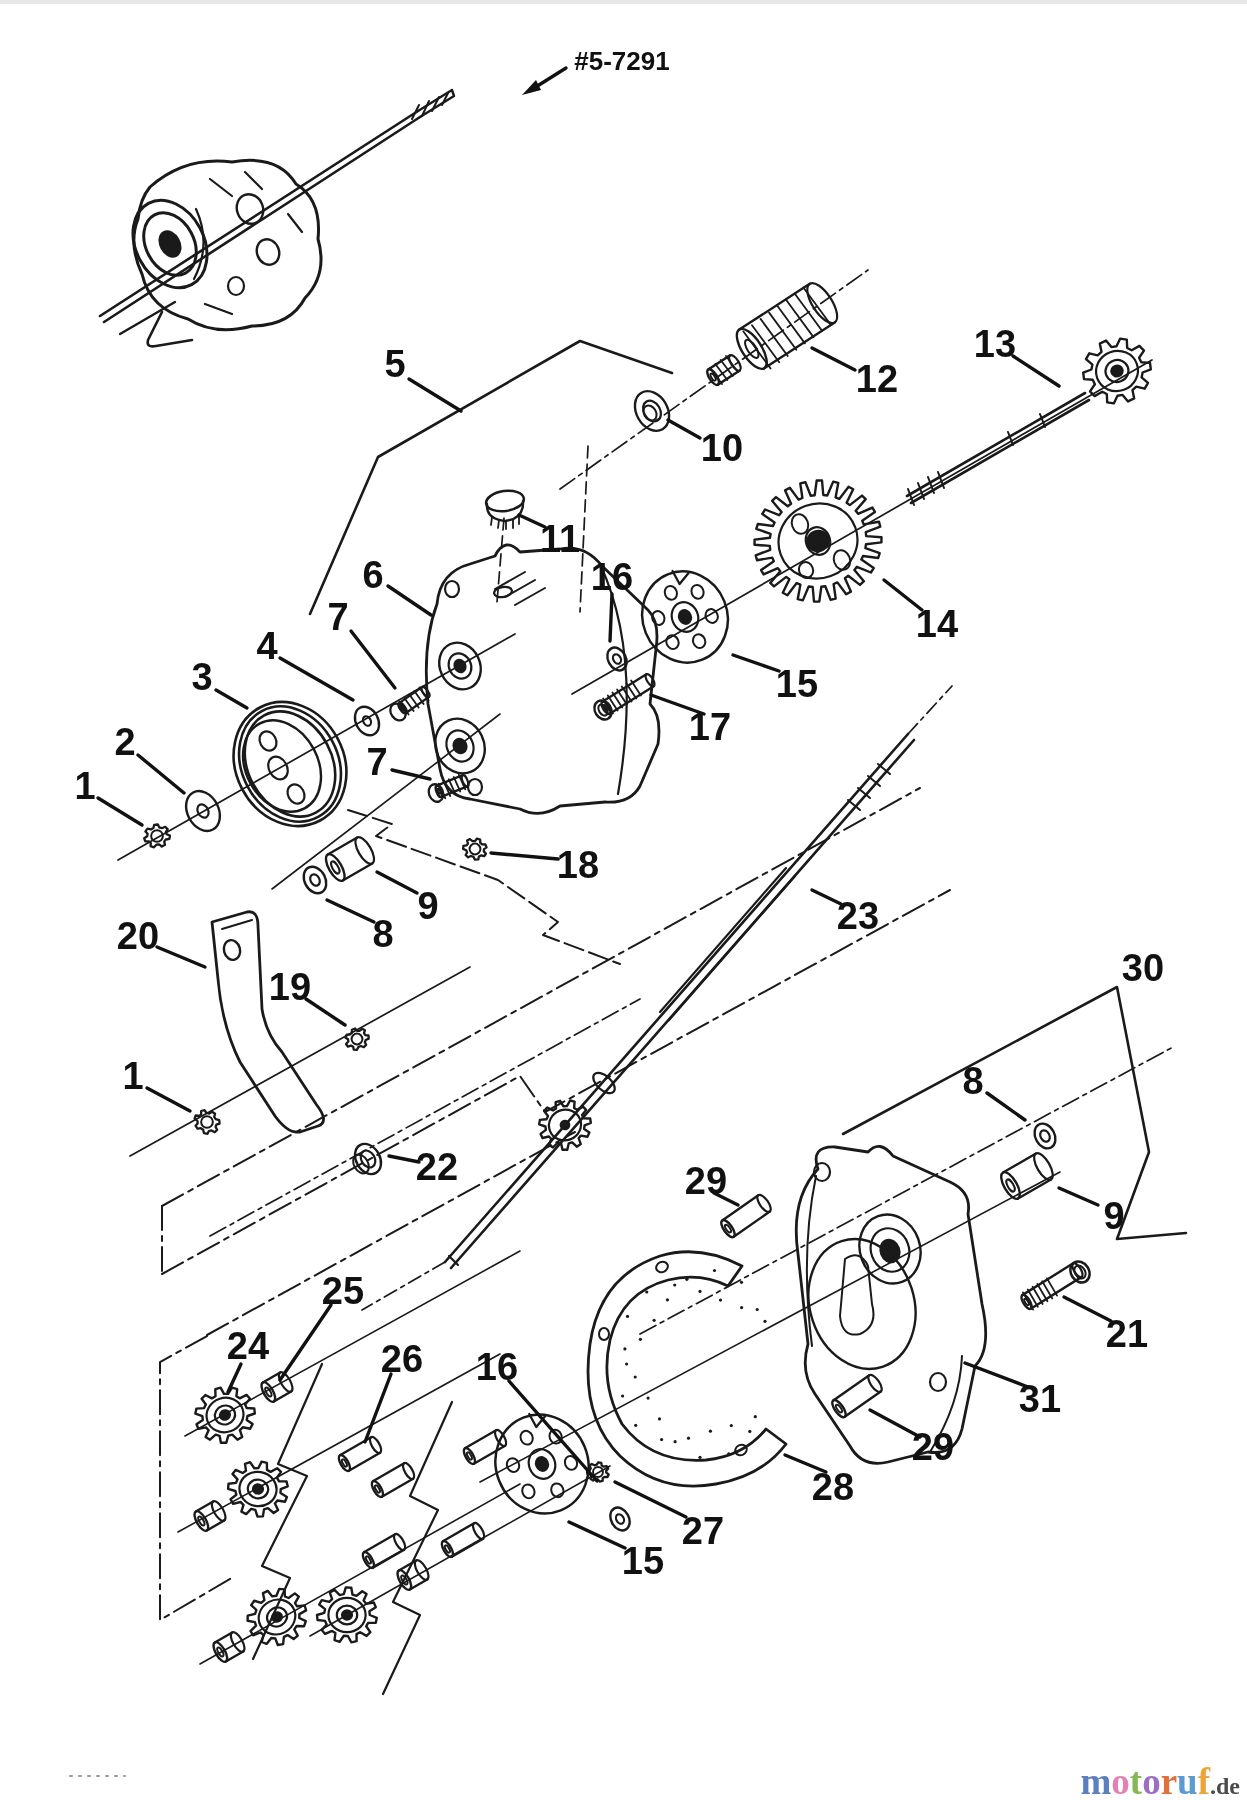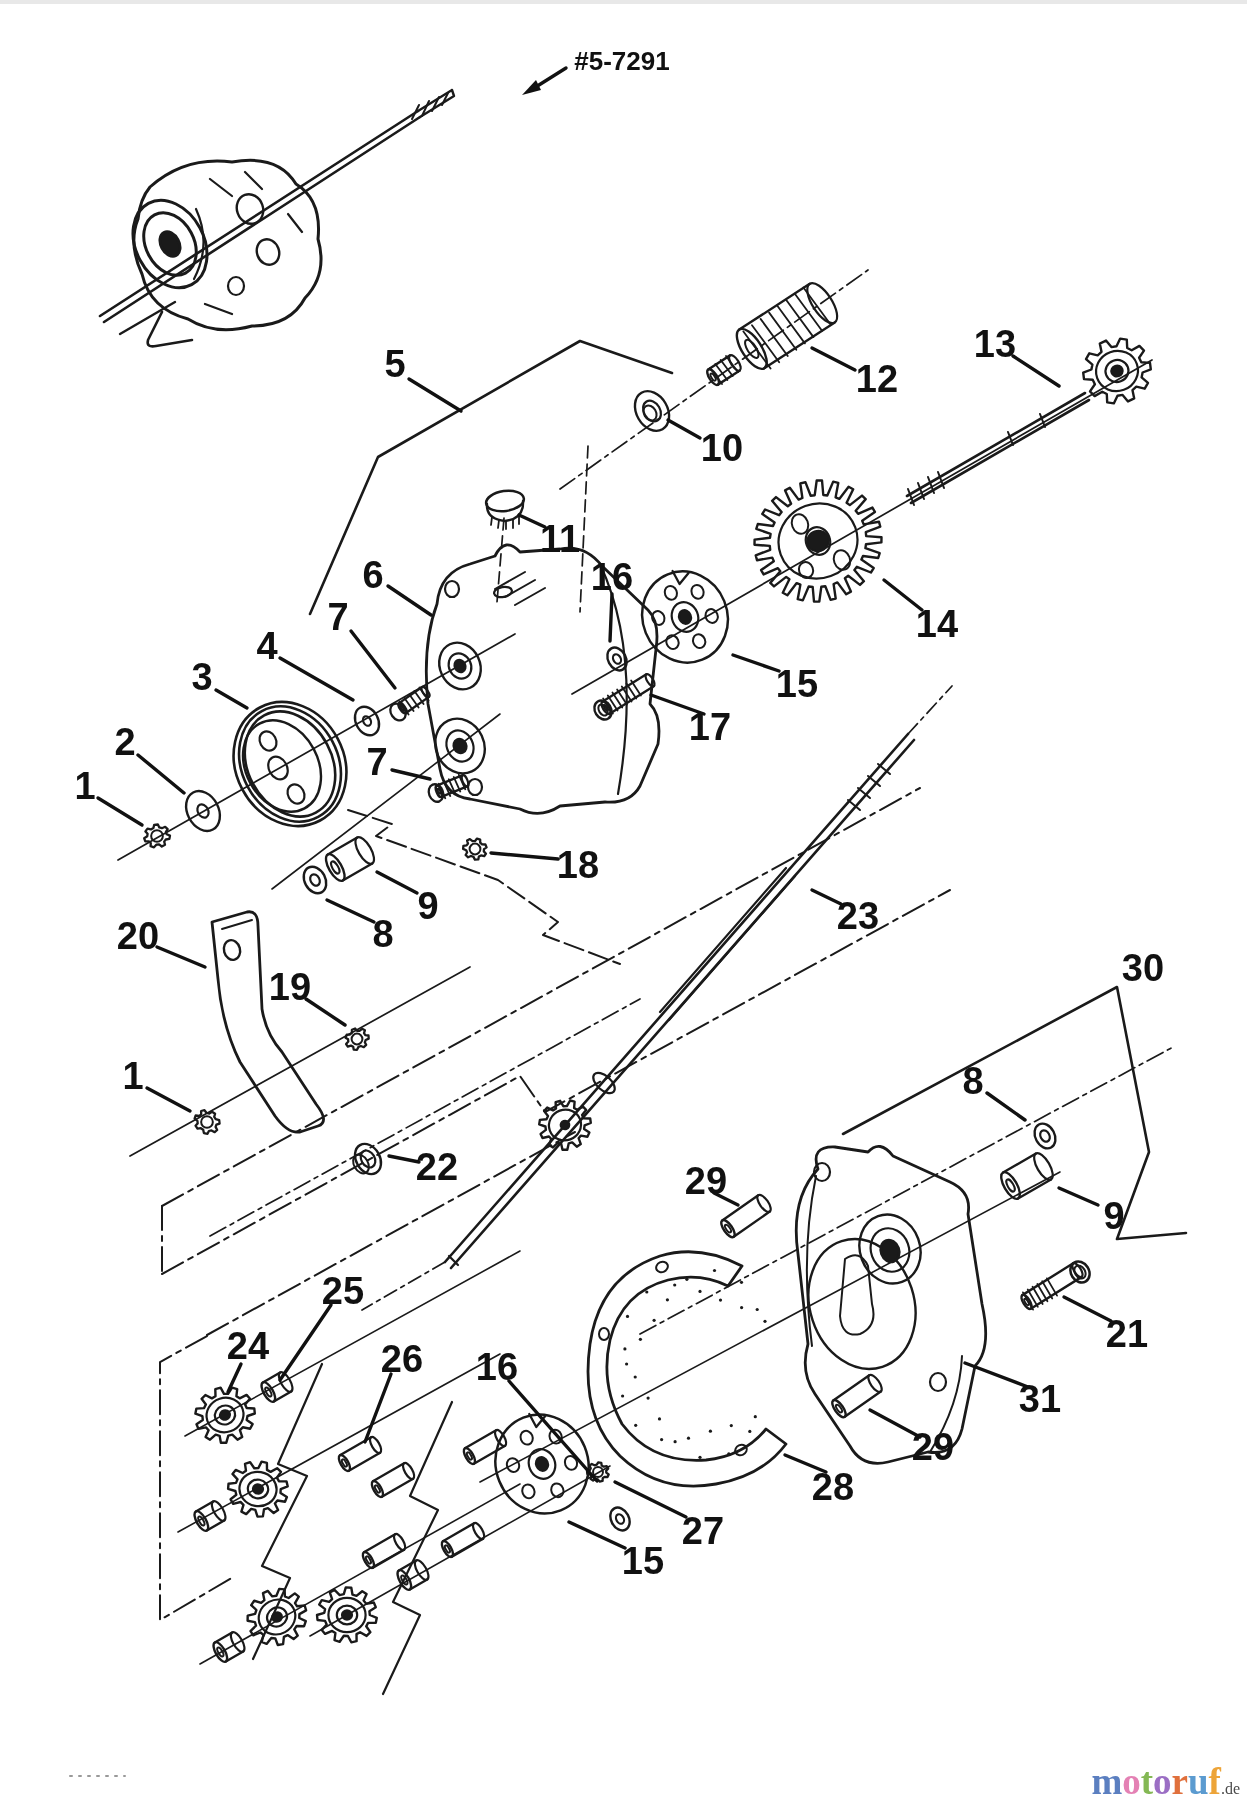--- a/index.html
+++ b/index.html
@@ -2,21 +2,21 @@
 <html><head>
 <meta charset="utf-8">
 <style>
   html,body{margin:0;padding:0;background:#e8e8e8;}
   .stage{position:relative;width:1247px;height:1800px;background:#ffffff;margin:4px auto;overflow:hidden;
          font-family:"Liberation Sans",sans-serif;}
   svg{position:absolute;left:0;top:0;}
   .callout-text{font-family:"Liberation Sans",sans-serif;font-weight:bold;fill:#111;}
   .watermark{position:absolute;right:7px;bottom:4px;font-family:"Liberation Serif",serif;
              font-weight:bold;font-size:37px;letter-spacing:0px;line-height:1;}
-  .watermark .suffix{font-size:16px;font-weight:normal;}
+  .watermark .suffix{font-size:24px;font-weight:bold;}
 </style>
 </head>
 <body>
 
 <div class="stage">
 <svg id="diagram-svg" width="1247" height="1800" viewBox="0 0 1247 1800" stroke-linecap="round" stroke-linejoin="round">
 
   <g stroke="#111" fill="#111">
     <line x1="566" y1="64" x2="531" y2="86" stroke-width="3.4"></line>
     <polygon points="522,91 536,76 541,86" stroke="none"></polygon>

